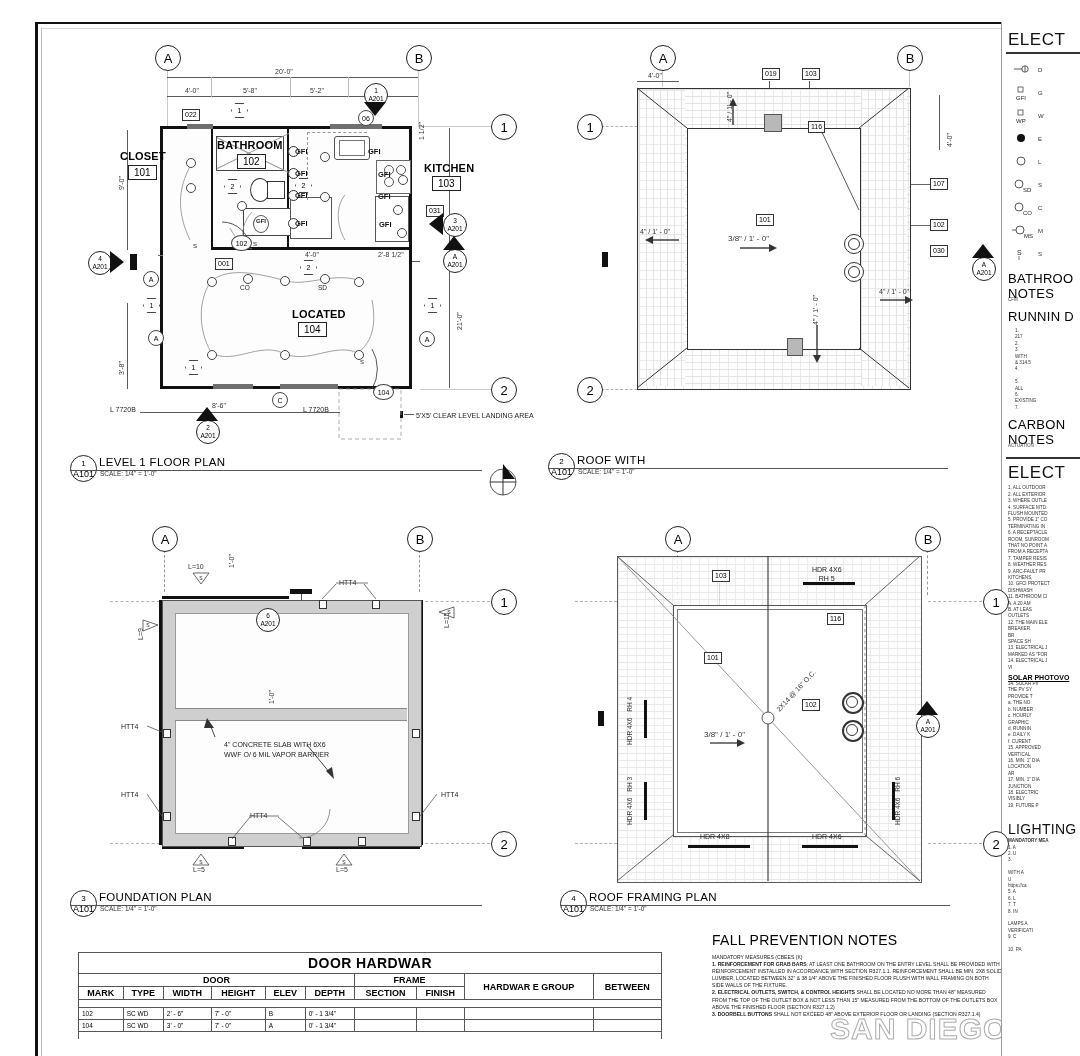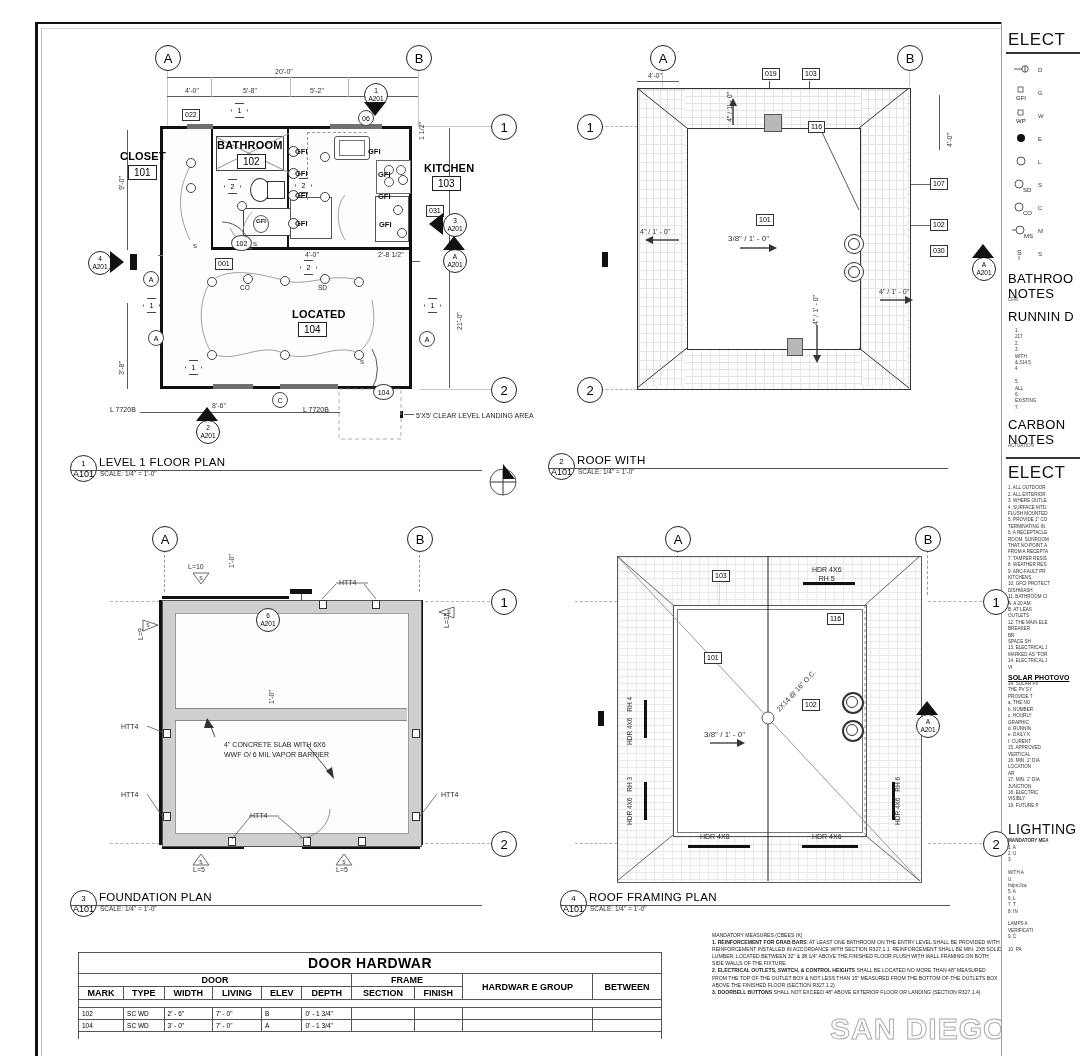--- a/index.html
+++ b/index.html
@@ -627,21 +627,21 @@
     <tr>
       <th colspan="6">DOOR</th>
       <th colspan="2">FRAME</th>
       <th rowspan="2">HARDWAR E GROUP</th>
       <th rowspan="2">BETWEEN</th>
     </tr>
     <tr>
       <th>MARK</th>
       <th>TYPE</th>
       <th>WIDTH</th>
-      <th>LIVING</th>
+      <th>HEIGHT</th>
       <th>ELEV</th>
       <th>DEPTH</th>
       <th>SECTION</th>
       <th>FINISH</th>
     </tr>
     <tr class="spacer">
           <td colspan="10"></td>
         </tr>
     <tr>
       <td class="body">102</td>
@@ -668,20 +668,21 @@
       <td class="body"></td>
     </tr>
     <tr class="spacer">
           <td colspan="10"></td>
         </tr>
   </tbody>
     </table>
 </div>
 
 <div id="fall">
+  <h3>FALL PREVENTION NOTES</h3>
   <p class="fp">MANDATORY MEASURES (CBEES (K)</p>
   <p class="fp">
     <b>1.</b>
     <b>REINFORCEMENT FOR GRAB BARS</b><span>: AT LEAST ONE BATHROOM ON THE ENTRY LEVEL SHALL BE PROVIDED WITH REINFORCEMENT INSTALLED IN ACCORDANCE WITH SECTION R327.1.1.  REINFORCEMENT SHALL BE MIN. 2X8 SOLID LUMBER, LOCATED BETWEEN 32" &amp; 38 1/4" ABOVE THE FINISHED FLOOR FLUSH WITH WALL FRAMING ON BOTH SIDE WALLS OF THE FIXTURE.</span>
   </p>
   <p class="fp">
     <b>2.</b>
     <b>ELECTRICAL OUTLETS, SWITCH, &amp; CONTROL HEIGHTS</b><span> SHALL BE LOCATED NO MORE THAN 48" MEASURED FROM THE TOP OF THE OUTLET BOX &amp; NOT LESS THAN 15" MEASURED FROM THE BOTTOM OF THE OUTLETS BOX ABOVE THE FINISHED FLOOR (SECTION R327.1.2)</span>
   </p>
   <p class="fp">

